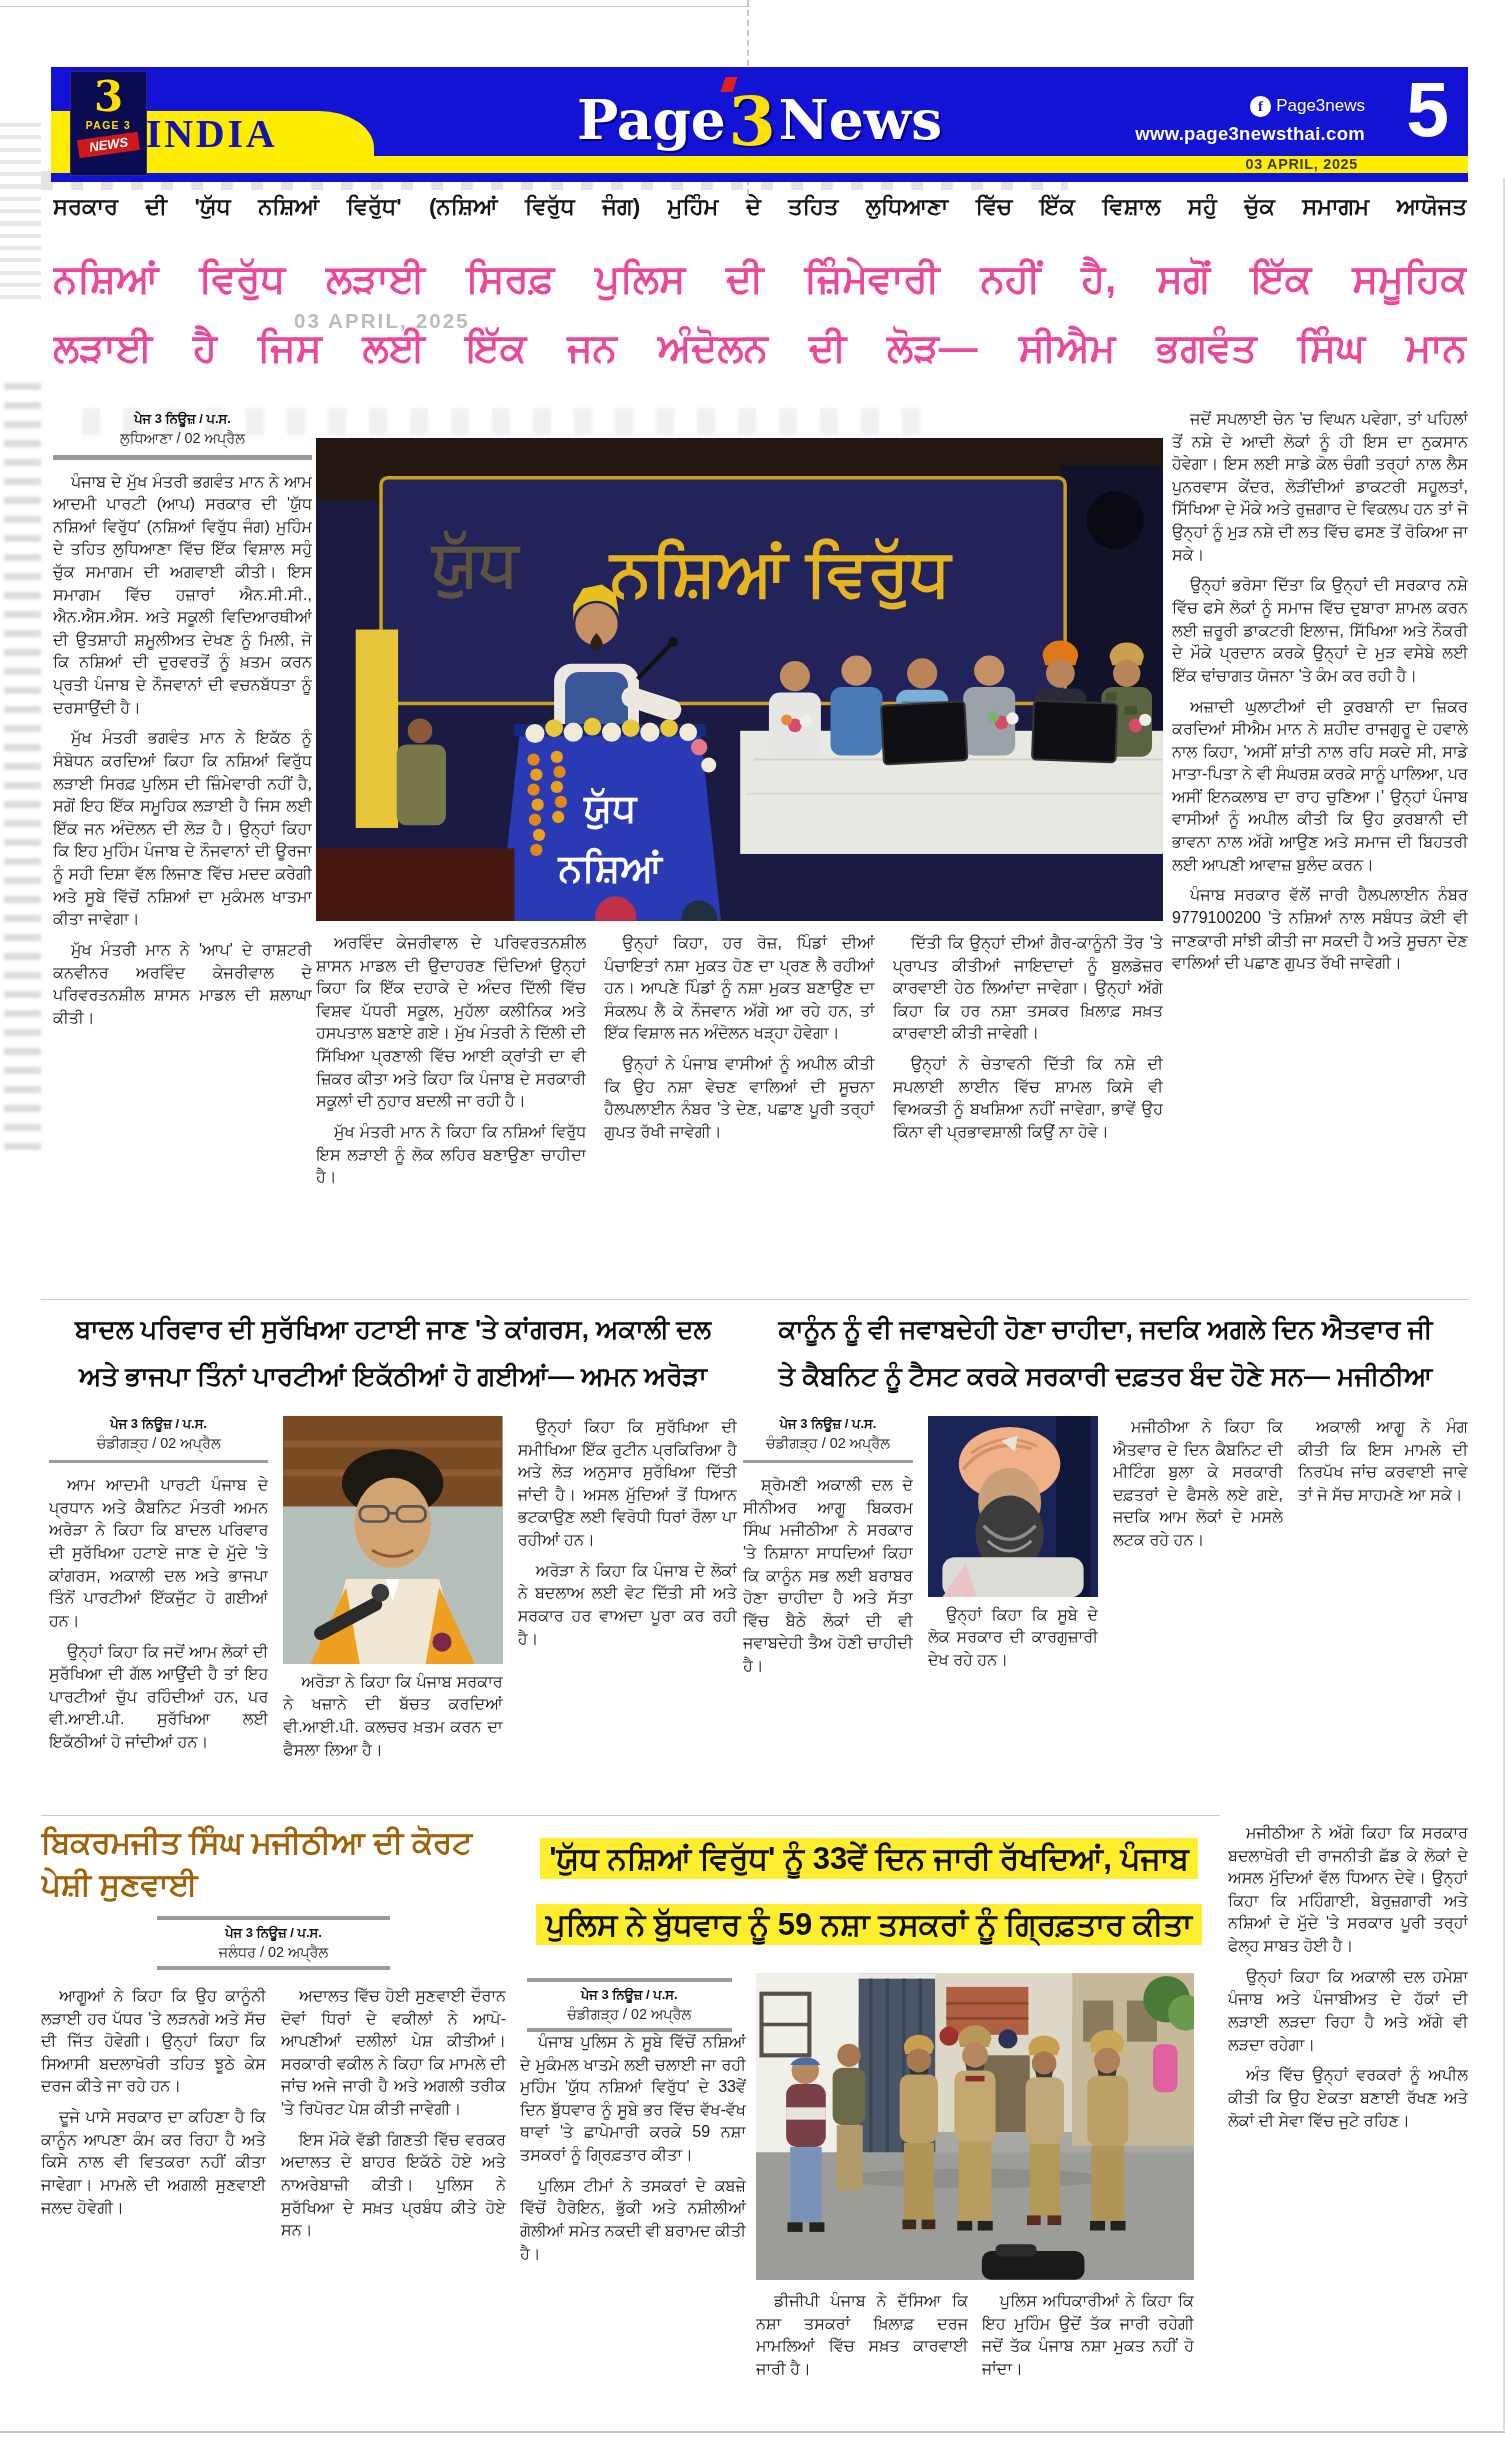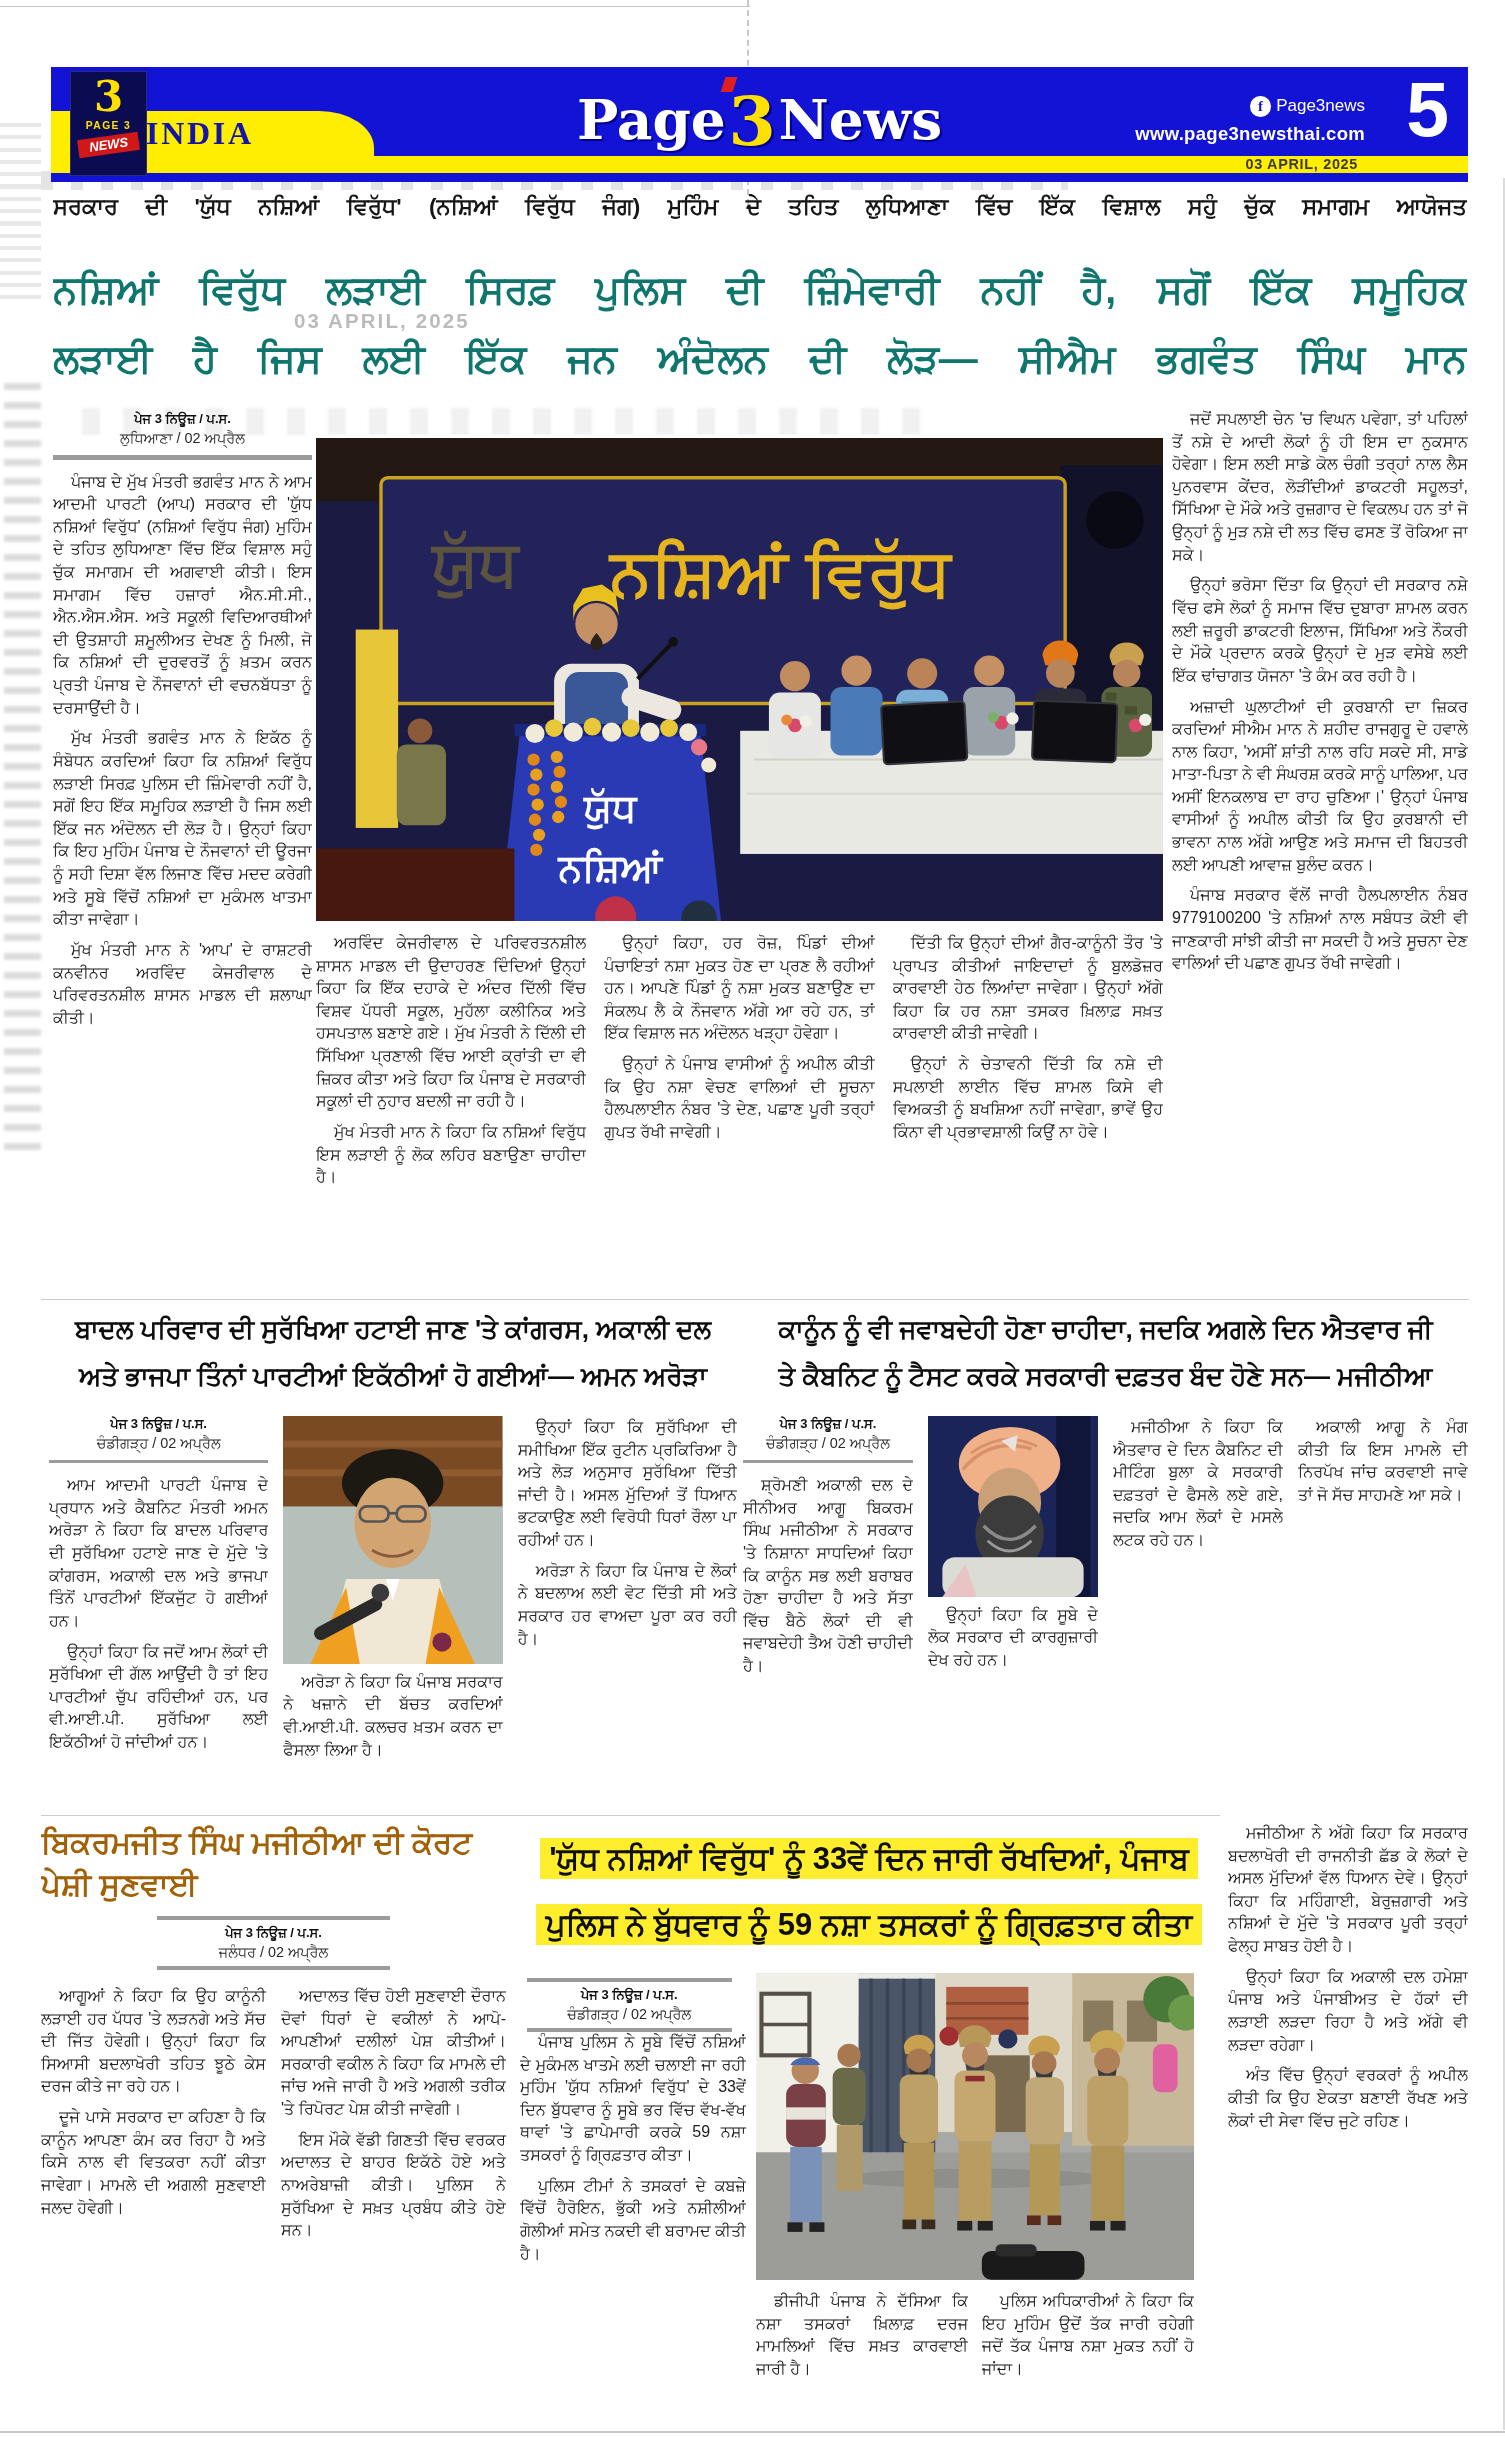--- a/index.html
+++ b/index.html
@@ -35,39 +35,39 @@
   .logo-box{left:19px;top:4.1px;width:77px;height:105px;background:#0b0b52;
             border:1.4px solid #2a2a80;z-index:4;box-sizing:border-box;}
   .logo-3{color:#ffe000;font-size:42px;font-weight:bold;font-family:"DejaVu Serif",serif;
           text-align:center;line-height:44px;margin-top:2.7px;}
   .logo-page3{color:#ffe000;font-size:10.3px;text-align:center;letter-spacing:1.4px;margin-top:1.4px;font-weight:bold;}
   .logo-news{background:#d01818;color:#fff;font-style:italic;font-weight:bold;font-size:13px;
              text-align:center;transform:rotate(-8deg);margin:4.8px 6.8px 0;line-height:18px;}
   .india-band{left:0;top:44px;width:323px;height:45px;background:#ffee00;
               border-top-right-radius:55px 37px;z-index:3;}
   .india-text{margin-left:95px;font-family:"Liberation Serif",serif;font-weight:bold;
-              font-size:32px;color:#1414a8;letter-spacing:2.7px;line-height:45px;}
+              font-size:40px;color:#1414a8;letter-spacing:2.7px;line-height:45px;}
   .brand{left:0;right:0;top:8.2px;text-align:center;color:#ffffff;z-index:2;
          font-family:"DejaVu Serif",serif;font-weight:bold;font-size:55px;
          text-shadow:2.1px 2.1px 0 #00008a;}
   .brand .b3{color:#ffe000;font-size:68px;position:relative;top:5.5px;padding:0 2.7px;}
   .brand .b3 .tick{position:absolute;left:-2.7px;top:-4.1px;width:12.3px;height:15px;background:#e02020;
                    transform:skewX(-18deg);}
   .mh-right{right:103px;top:29px;text-align:right;color:#fff;z-index:2;}
   .social{font-size:17px;}
   .fb{display:inline-block;width:20.5px;height:20.5px;border-radius:50%;background:#fff;color:#1313d6;
       font-weight:bold;text-align:center;line-height:20.5px;margin-right:5.5px;
       font-family:"Liberation Serif",serif;font-size:15px;}
   .website{font-size:18.5px;font-weight:bold;margin-top:6.8px;letter-spacing:0.3px;}
   .pagenum{right:19px;top:1.4px;font-size:77px;color:#fff;font-weight:bold;z-index:2;line-height:82px;}
 
   
   .strap{left:53px;top:194px;width:1414px;font-size:22.6px;font-weight:bold;color:#161616;
          text-align:justify;text-align-last:justify;height:33px;overflow:hidden;}
-  .headline{left:53px;top:255px;width:1414px;height:140px;overflow:hidden;color:#0f766e;}
+  .headline{left:53px;top:244px;width:1414px;height:140px;overflow:hidden;color:#ec4899;}
   .headline .hline{display:block;font-size:39px;font-weight:bold;line-height:69px;
                    text-align:justify;text-align-last:justify;}
   .wm{left:294px;top:309px;font-size:20.5px;color:#8f8f8f;opacity:.6;font-weight:bold;
       letter-spacing:2.1px;z-index:5;}
 
   
   .byline{font-weight:bold;font-size:13px;text-align:center;color:#101010;}
   .dateline{font-size:14.4px;text-align:center;color:#2a2a2a;margin-top:2.7px;}
   .rule{height:4.8px;background:#9b9b9b;margin:8.2px 0 11px;}
   .rule.thin{height:3.4px;}

